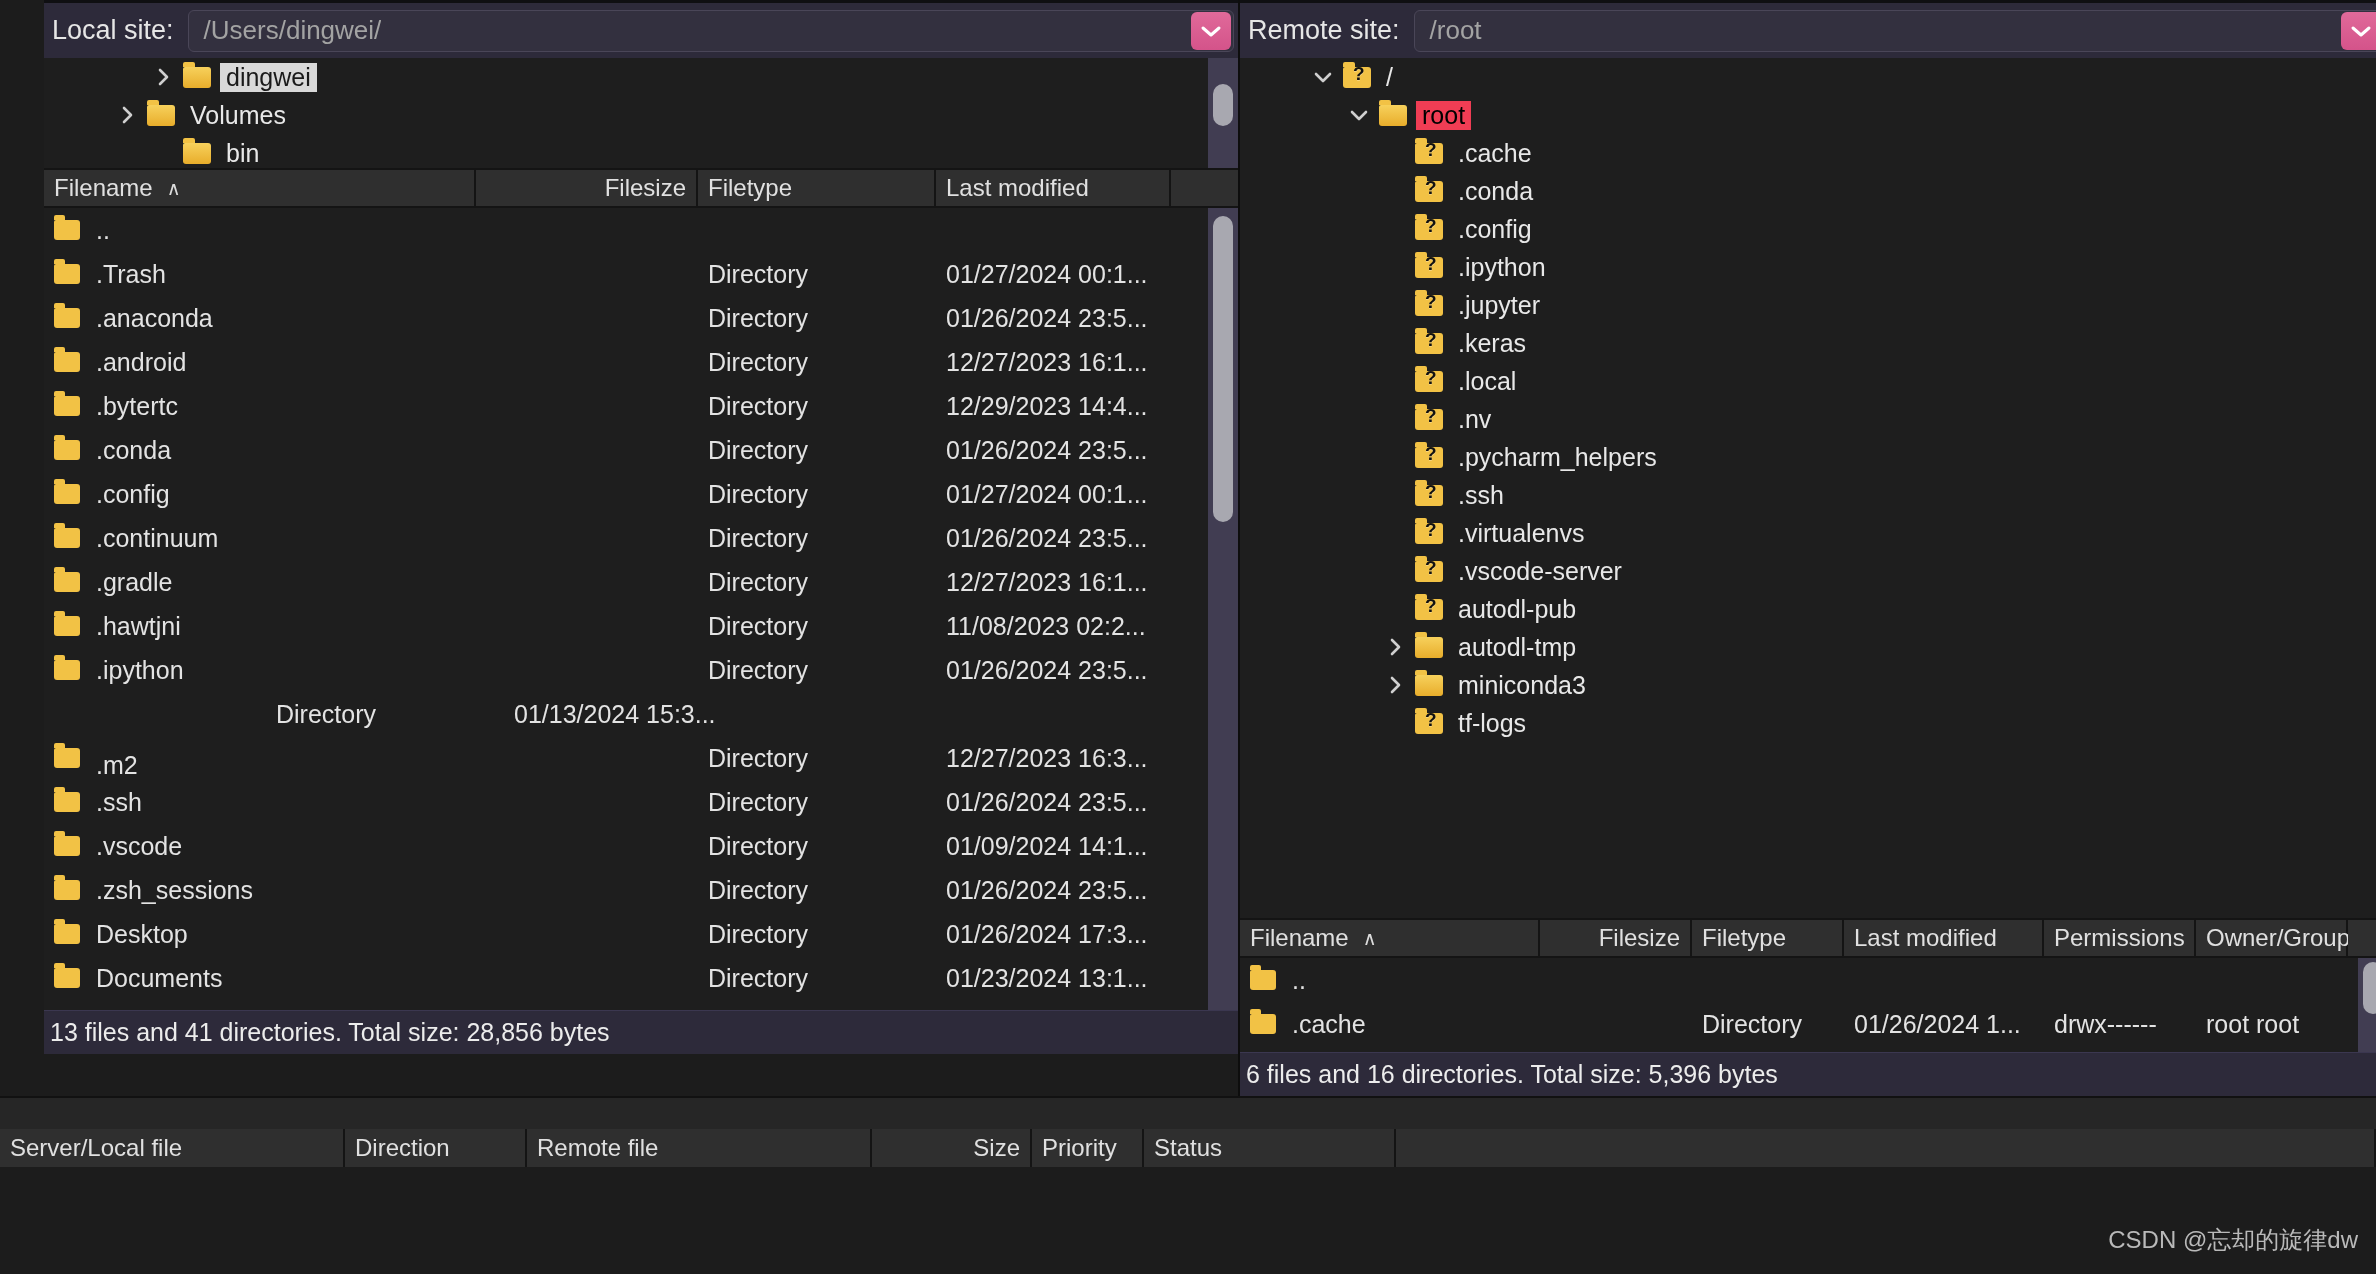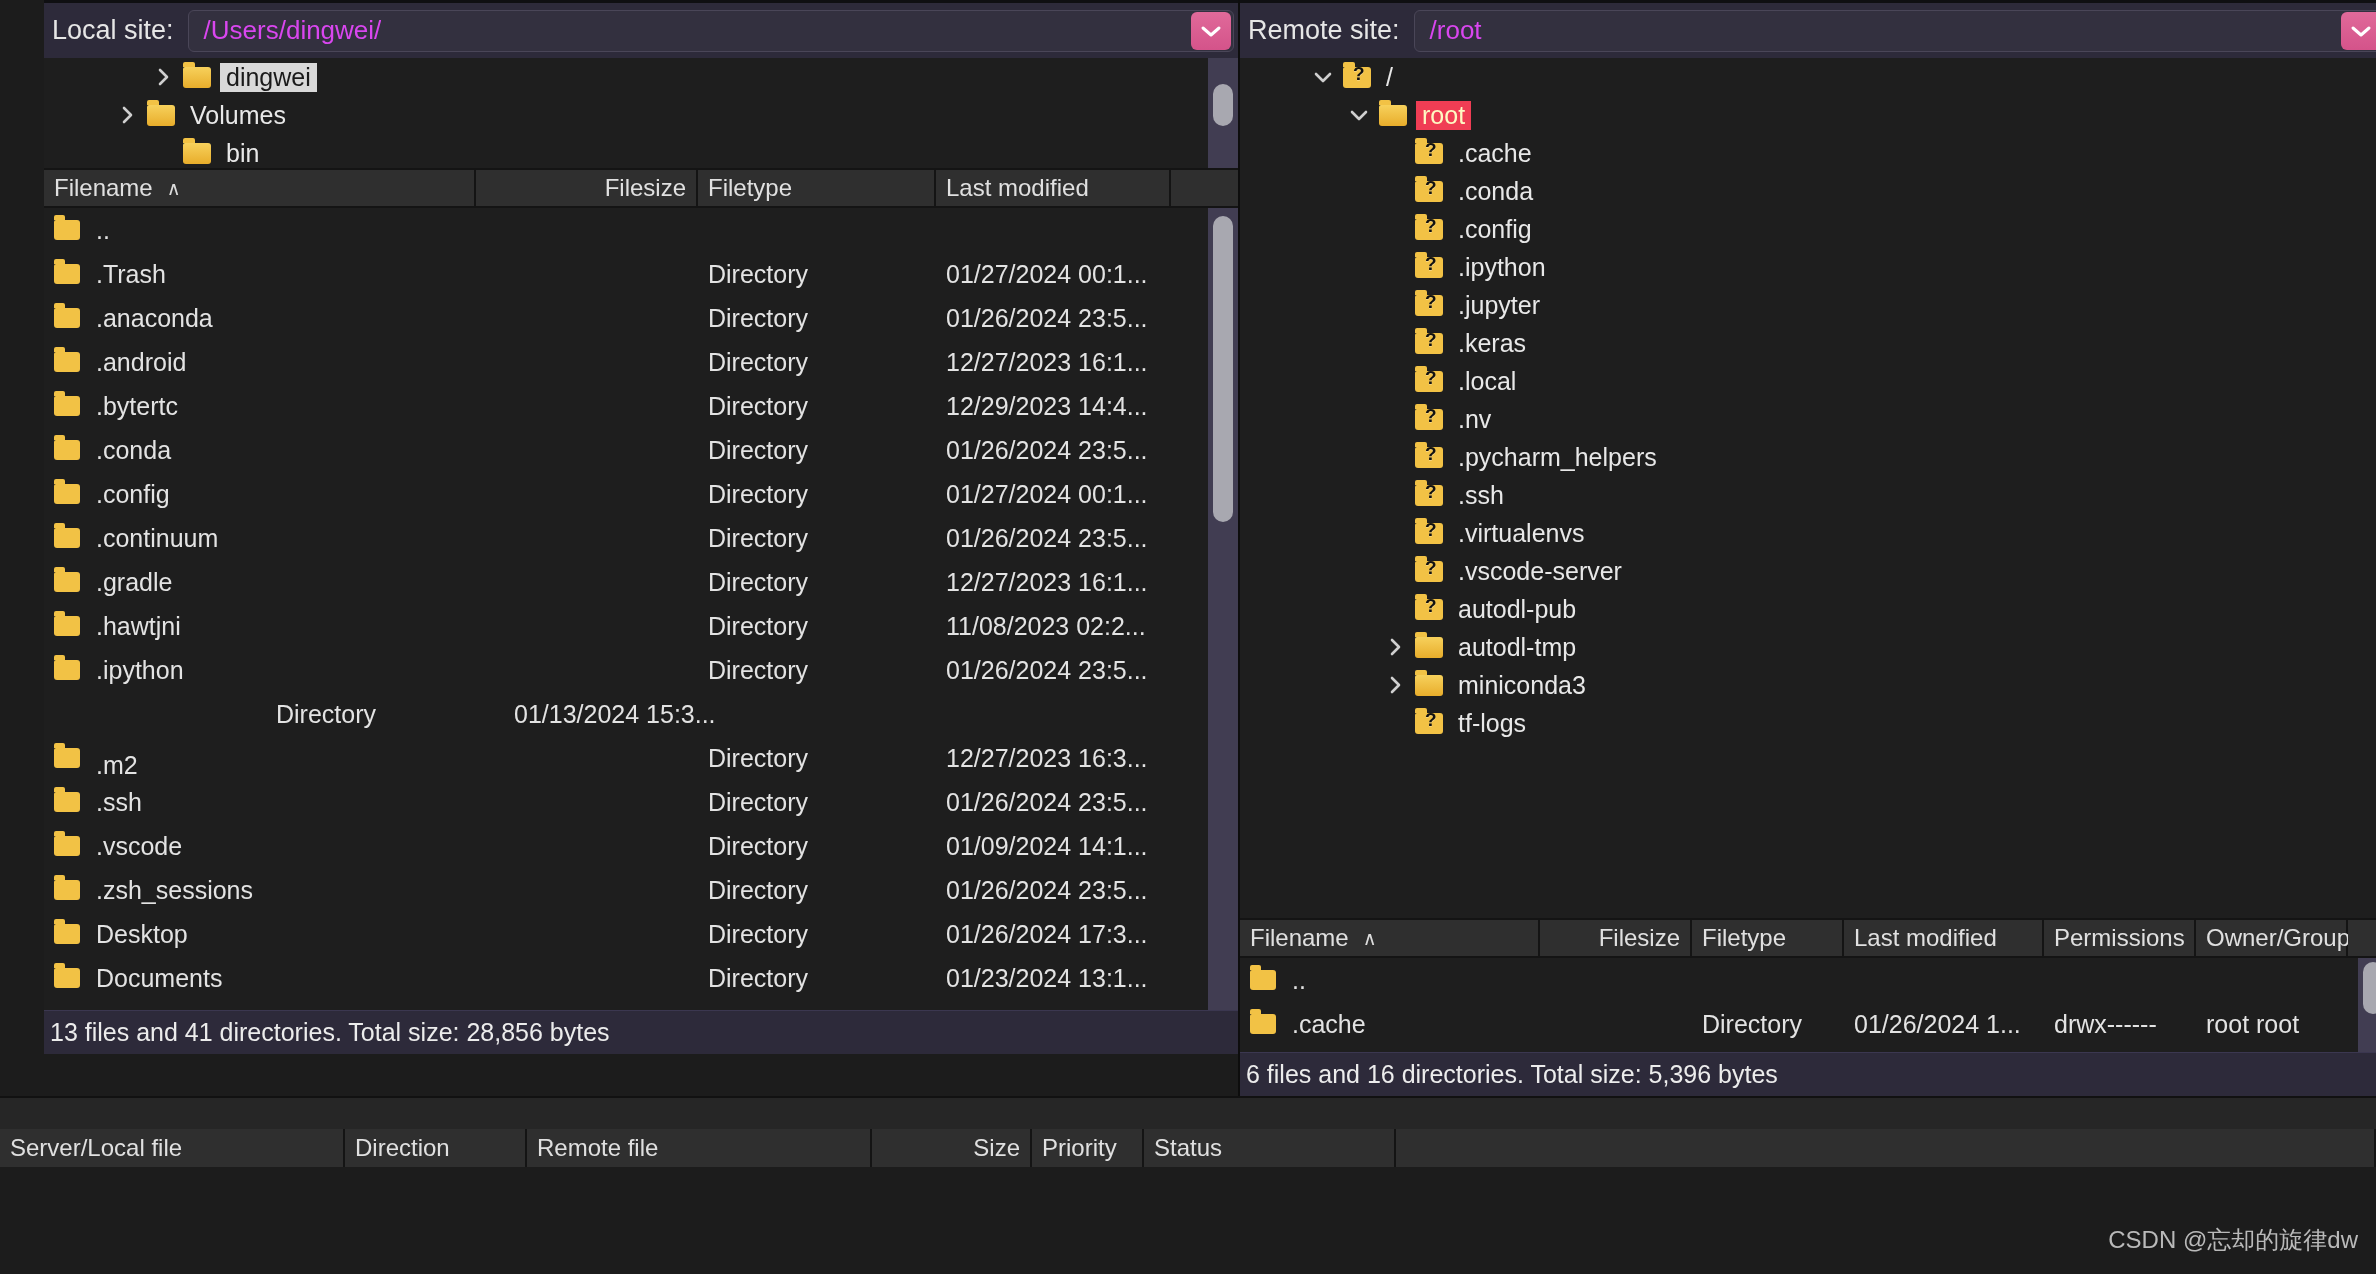--- a/index.html
+++ b/index.html
@@ -29,21 +29,21 @@
     color:#e6e6e6; font-size:27px; white-space:nowrap;
     padding-left:4px; padding-right:14px;
   }
   .combo {
     flex:1; height:42px; background:#33303f;
     border:1px solid #4a4658; border-radius:6px;
     display:flex; align-items:center; position:relative;
     min-width:0;
   }
   .combo .val {
-    color:#d946ef; font-size:26px; padding-left:15px;
+    color:#a3a3a3; font-size:26px; padding-left:15px;
     white-space:nowrap; overflow:hidden; text-overflow:ellipsis;
   }
   .combo .arrowbtn {
     position:absolute; right:2px; top:1px;
     width:40px; height:38px; border-radius:6px;
     background:linear-gradient(#e06a9a,#d4538a);
     display:flex; align-items:center; justify-content:center;
   }
   .combo .arrowbtn svg { display:block; }
 
@@ -74,21 +74,21 @@
     width:12px; height:5px; background:#f2c245; border-radius:2px 2px 0 0;
   }
   .ficon .f.open { background:linear-gradient(#f7d15c,#e8ad2b); }
   .ficon .q {
     position:absolute; left:13px; top:6px;
     color:#111; font-size:19px; font-weight:bold; line-height:1;
     text-shadow:0 1px 0 rgba(255,255,255,.3); z-index:2;
   }
   .tlabel { padding:0 6px; }
   .tlabel.sel-grey { background:#d9d9d9; color:#1a1a1a; }
-  .tlabel.sel-red  { background:#f03d54; color:#fef9c3; }
+  .tlabel.sel-red  { background:#f03d54; color:#000000; }
 
   
   .colhead {
     display:flex; height:40px; background:#262626;
     border-top:2px solid #141414; border-bottom:2px solid #141414;
     overflow:hidden;
   }
   .colhead .ch {
     background:#2f2f2f; border-right:2px solid #141414;
     color:#e0e0e0; font-size:24px;

